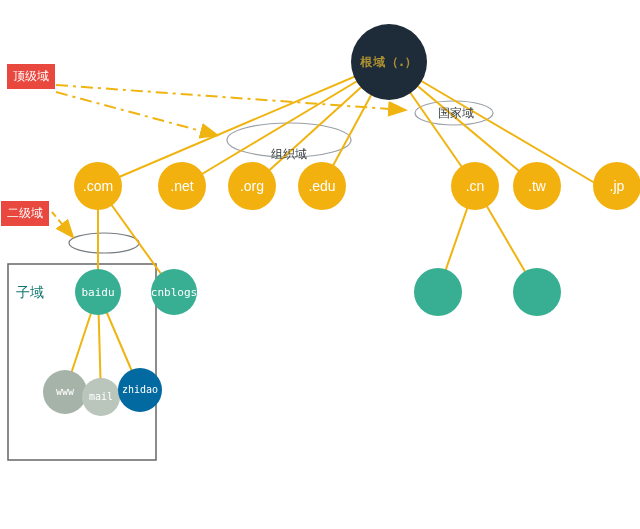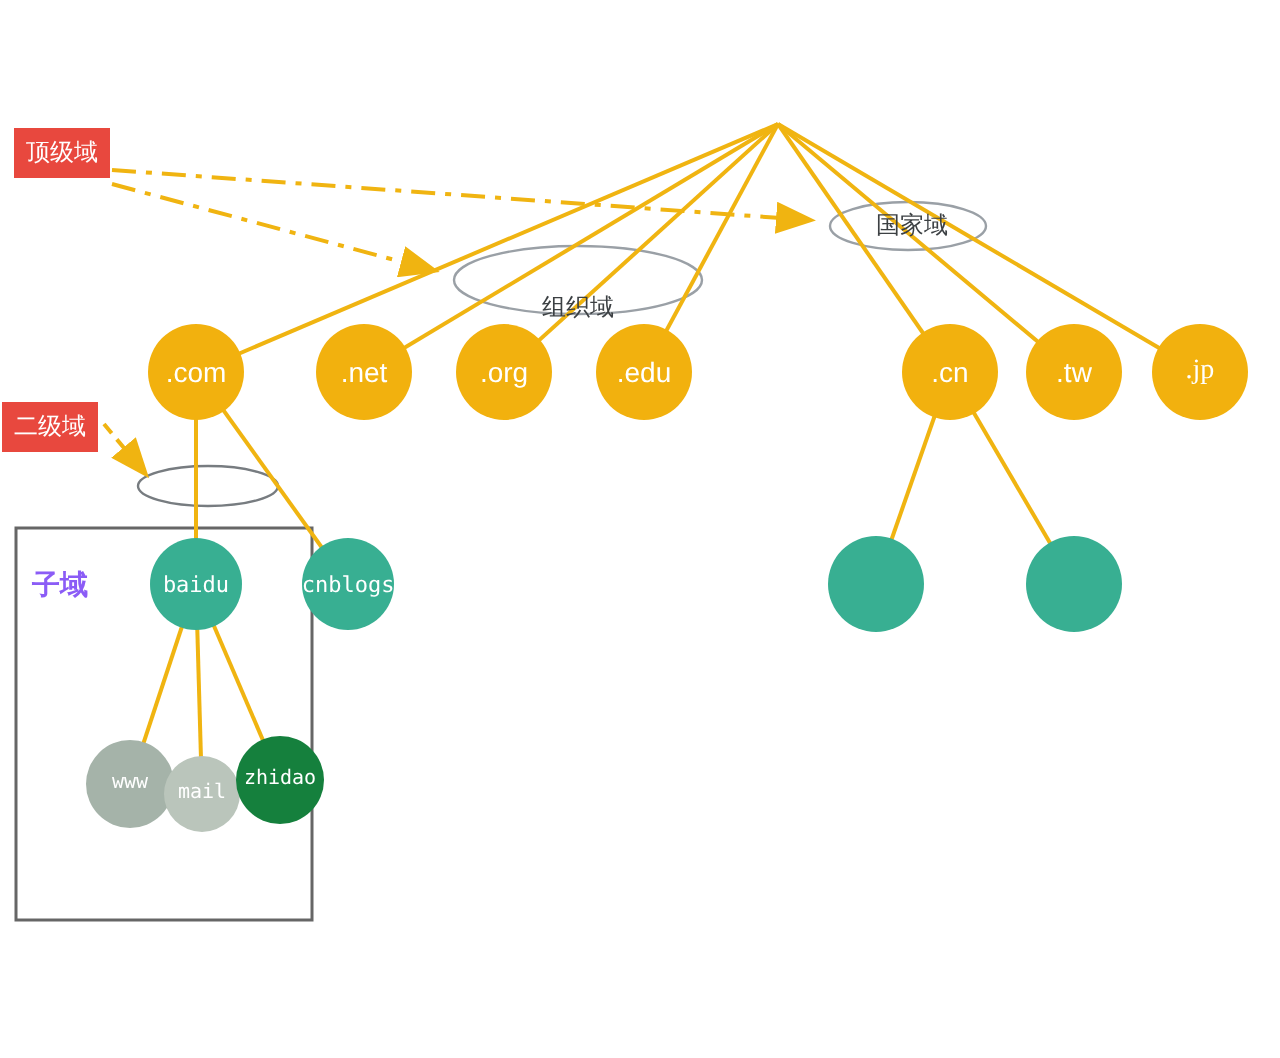--- a/index.html
+++ b/index.html
@@ -57,24 +57,23 @@
   }
   .ellipse-label {
     position: absolute;
     transform: translate(-50%, -50%);
     color: #3c4043;
     font-size: 12px;
     white-space: nowrap;
   }
   .region-label {
     position: absolute;
-    color: #8b5cf6;
+    color: #0f766e;
     font-size: 14px;
     white-space: nowrap;
-    font-weight: bold;
   }
 </style>
 </head>
 <body>
 
 <div class="canvas">
 
   <svg width="640" height="529" viewBox="0 0 640 529">
     <defs>
       <marker id="arrowYellow" markerWidth="10" markerHeight="8" refX="8" refY="4" orient="auto">
@@ -104,38 +103,39 @@
 
     <line x1="98" y1="292" x2="65" y2="392" stroke="#F0B411" stroke-width="2"></line>
     <line x1="98" y1="292" x2="101" y2="397" stroke="#F0B411" stroke-width="2"></line>
     <line x1="98" y1="292" x2="140" y2="390" stroke="#F0B411" stroke-width="2"></line>
 
     <line x1="56" y1="85" x2="404" y2="110" stroke="#F0B411" stroke-width="2" stroke-dasharray="12 5 3 5" marker-end="url(#arrowYellow)"></line>
     <line x1="56" y1="92" x2="216" y2="135" stroke="#F0B411" stroke-width="2" stroke-dasharray="12 5 3 5" marker-end="url(#arrowYellow)"></line>
     <line x1="52" y1="212" x2="72" y2="236" stroke="#F0B411" stroke-width="2" stroke-dasharray="6 4" marker-end="url(#arrowYellow)"></line>
   </svg>
 
+  <div class="node root-node" style="left:351px; top:24px;">根域（.）</div>
 
   <div class="node tld-node" style="left:74px;  top:162px;">.com</div>
   <div class="node tld-node" style="left:158px; top:162px;">.net</div>
   <div class="node tld-node" style="left:228px; top:162px;">.org</div>
   <div class="node tld-node" style="left:298px; top:162px;">.edu</div>
   <div class="node tld-node" style="left:451px; top:162px;">.cn</div>
   <div class="node tld-node" style="left:513px; top:162px;">.tw</div>
-  <div class="node tld-node" style="left:576px; top:162px;font-family:Liberation Serif, serif;">.jp</div>
+  <div class="node tld-node" style="left:593px; top:162px;">.jp</div>
 
   <div class="node teal-node" style="left:75px;  top:269px;">baidu</div>
   <div class="node teal-node" style="left:151px; top:269px;">cnblogs</div>
 
   <div class="node teal-node" style="left:414px; top:268px; width:48px; height:48px;"></div>
   <div class="node teal-node" style="left:513px; top:268px; width:48px; height:48px;"></div>
 
   <div class="node gray-node" style="left:43px;  top:370px; width:44px; height:44px; background:#A5B3A9;">www</div>
   <div class="node gray-node" style="left:82px;  top:378px; width:38px; height:38px; background:#BAC5BB;">mail</div>
-  <div class="node gray-node" style="left:118px; top:368px; width:44px; height:44px; background:#15803d;">zhidao</div>
+  <div class="node gray-node" style="left:118px; top:368px; width:44px; height:44px; background:#0369a1;">zhidao</div>
 
   <div class="red-label" style="left:7px; top:64px;">顶级域</div>
   <div class="red-label" style="left:1px; top:201px;">二级域</div>
 
   <div class="ellipse-label" style="left:289px; top:138px;margin-top:16px;">组织域</div>
   <div class="ellipse-label" style="left:456px; top:113px;font-family:Liberation Serif, serif;">国家域</div>
 
   <div class="region-label" style="left:16px; top:284px;">子域</div>
 
 </div>

